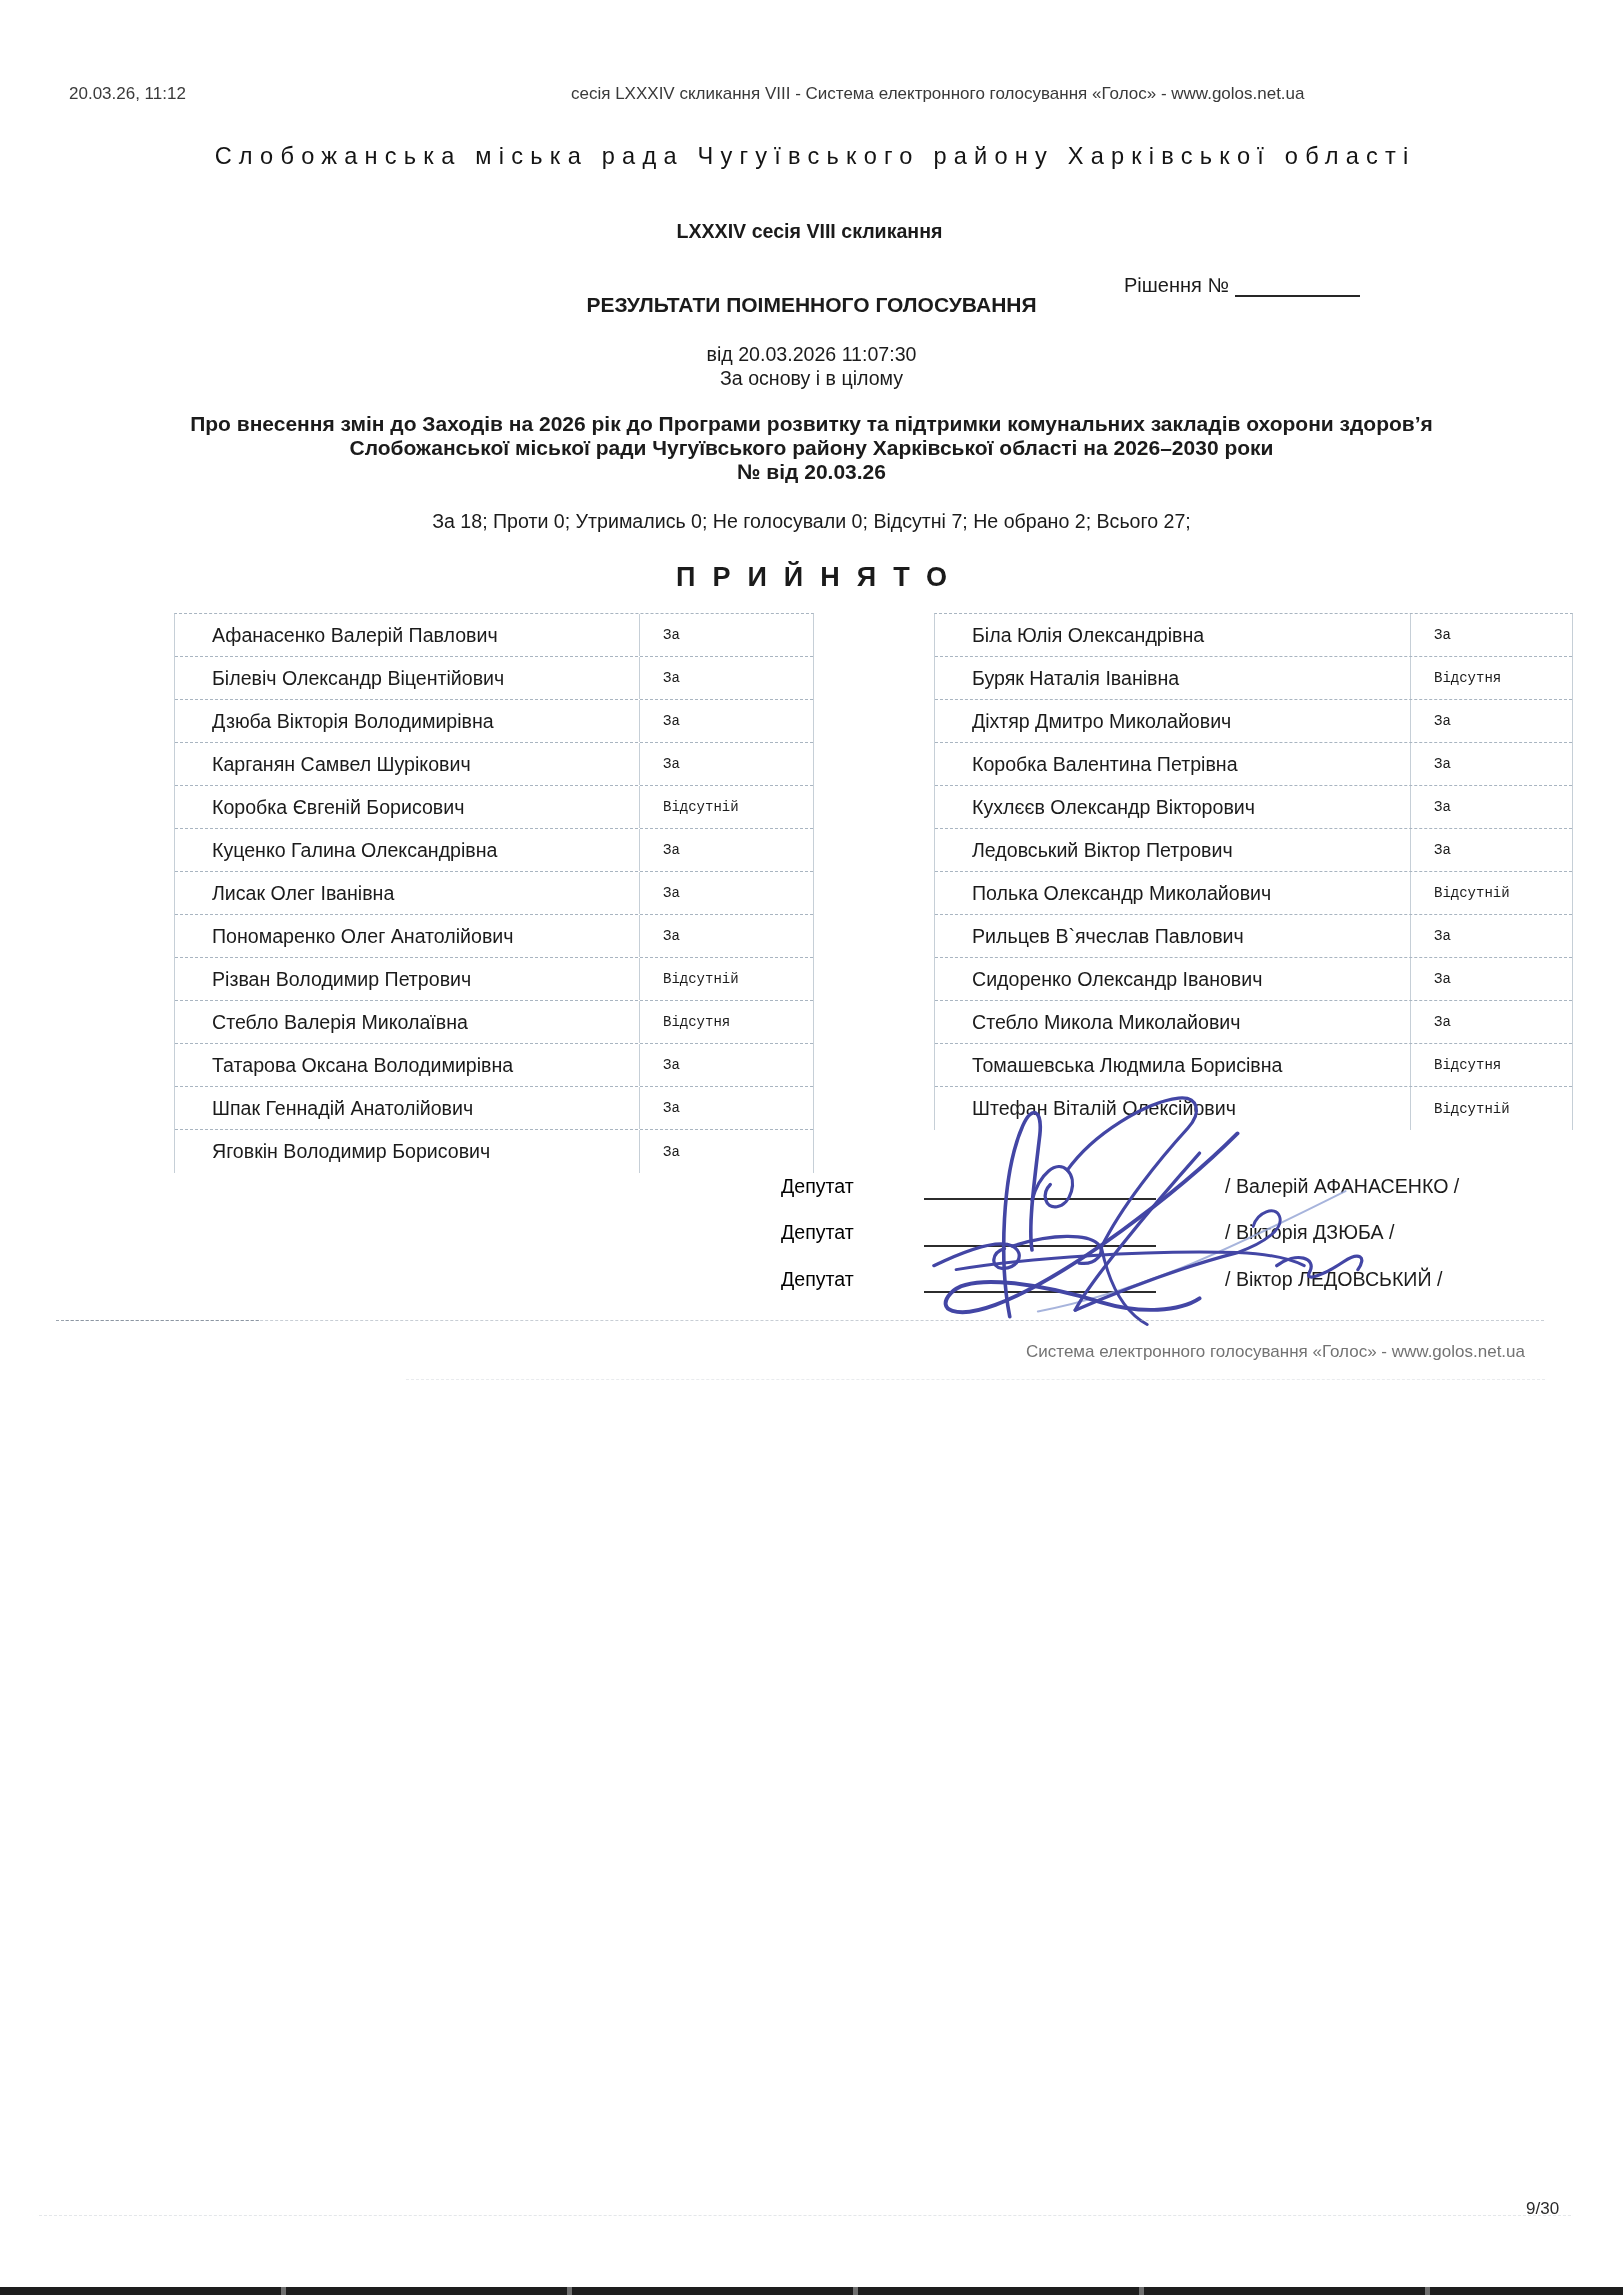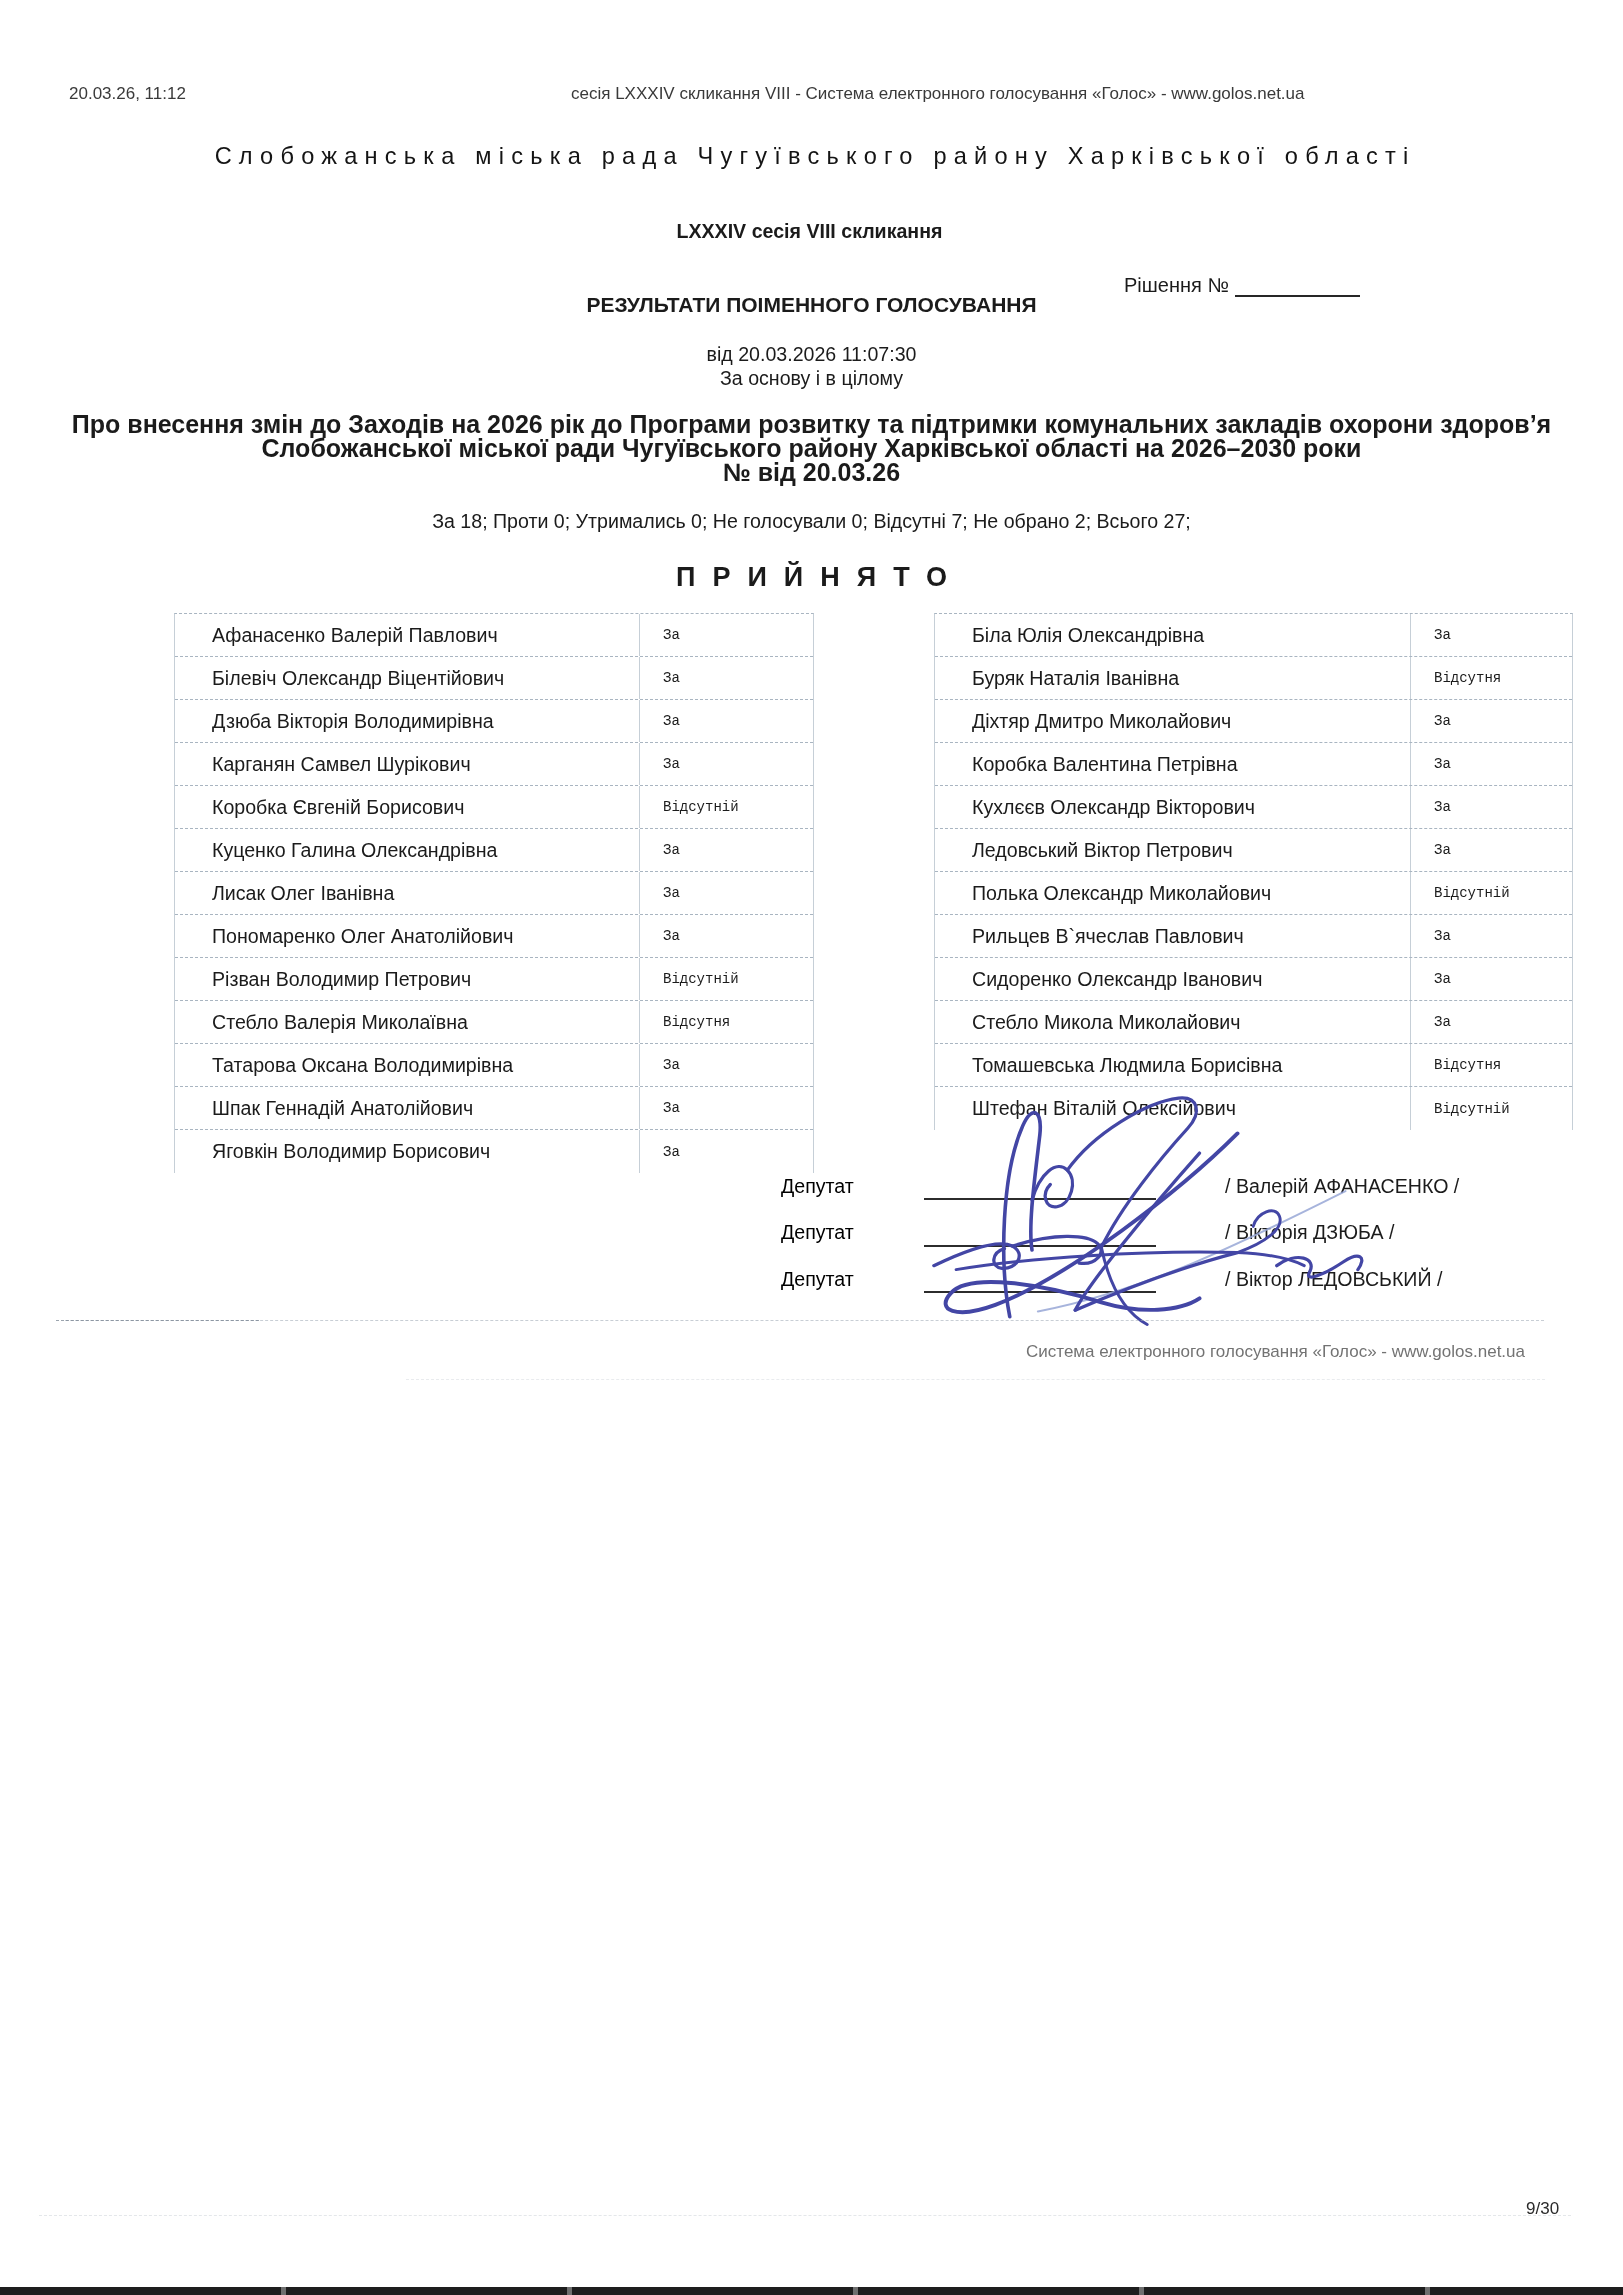--- a/index.html
+++ b/index.html
@@ -13,21 +13,21 @@
   .ph{font-size:17px;color:#3a3a3a;white-space:nowrap;}
   .pf{font-size:17px;color:#2b2b2b;white-space:nowrap;}
   
   .council{left:0;right:0;top:143px;text-align:center;font-size:23.6px;letter-spacing:7.2px;margin-right:-7.2px;color:#141414;}
   .session{left:0;right:4px;top:220px;text-align:center;font-size:19.6px;font-weight:bold;}
   .decision{left:1124px;top:270px;font-size:20px;display:flex;align-items:flex-end;}
   .decision .dline{display:inline-block;width:125px;height:25px;border-bottom:2px solid #262626;margin-left:6.5px;}
   .heading{left:0;right:0;top:293px;text-align:center;font-size:21px;font-weight:bold;}
   .dateline{left:0;right:0;top:343px;text-align:center;font-size:19.6px;}
   .basisline{left:0;right:0;top:367px;text-align:center;font-size:19.6px;}
-  .subject{left:0;right:0;top:412px;text-align:center;font-size:25px;font-weight:bold;line-height:24px;}
+  .subject{left:0;right:0;top:412px;text-align:center;font-size:21px;font-weight:bold;line-height:24px;}
   .summary{left:0;right:0;top:510px;text-align:center;font-size:19.6px;}
   .result{left:0;right:0;top:562px;text-align:center;font-size:27px;font-weight:bold;letter-spacing:17px;margin-right:-17px;}
   
   .vtable{top:613px;border-top:1.3px dashed #a9b5c1;border-left:1.3px solid #c6cfd7;border-right:1.3px solid #c6cfd7;box-sizing:border-box;}
   .vtable-left{left:174px;width:640px;}
   .vtable-right{left:886px;width:639px;margin-left:48px;}
   .vrow{display:flex;height:43px;border-bottom:1.3px dashed #a9b5c1;box-sizing:border-box;align-items:center;}
   .vtable .vrow:last-child{border-bottom:none;}
   .vname{flex:0 0 auto;box-sizing:border-box;padding-left:37px;font-size:19.6px;white-space:nowrap;overflow:hidden;}
   .vtable-left .vname{width:464px;}

